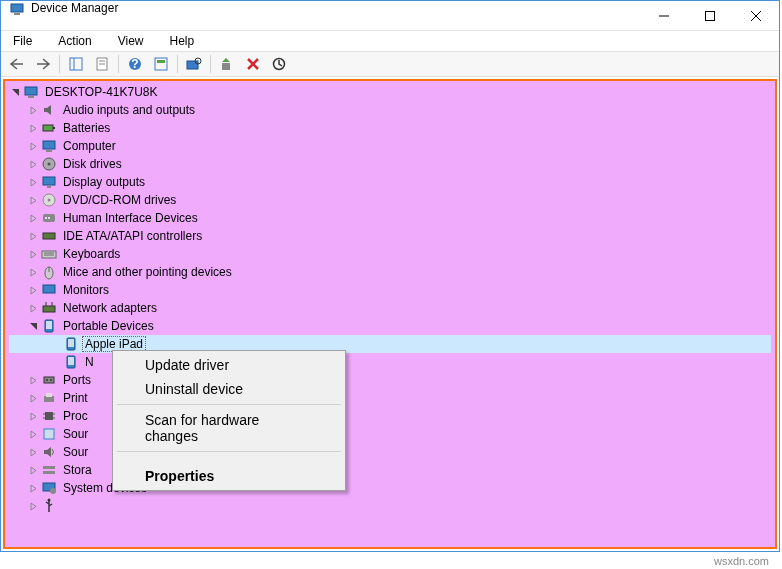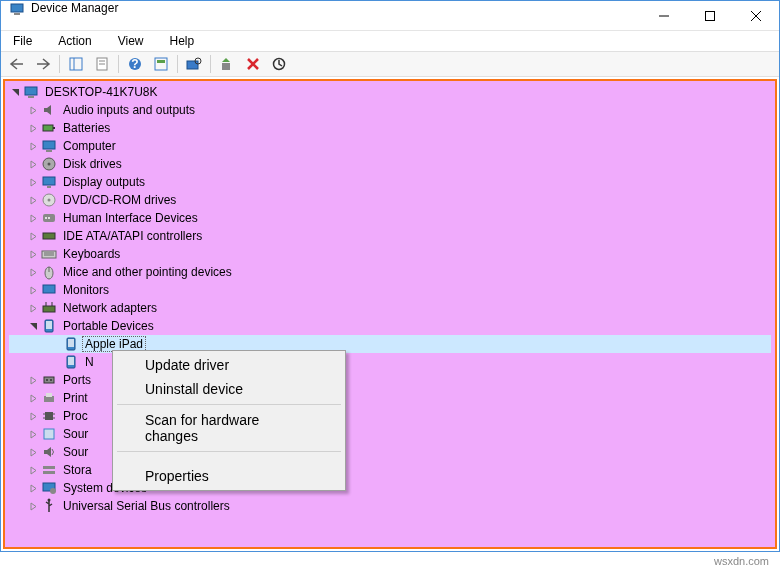--- a/index.html
+++ b/index.html
@@ -20,21 +20,21 @@
 .node { display: flex; align-items: center; height: 18px; white-space: nowrap; }
 .expander { width: 12px; height: 12px; display: inline-flex; align-items: center; justify-content: center; margin-right: 2px; color: #6b6b6b; cursor: default; }
 .spacer { display: inline-block; width: 18px; }
 .nicon { width: 16px; height: 16px; margin-right: 4px; display: inline-flex; align-items: center; justify-content: center; }
 .node.selected { background: #cce8ff; }
 .node.selected .label { outline: 1px dotted #666; }
 .label { padding: 0 2px; }
 .context-menu { position: absolute; left: 112px; top: 350px; width: 234px; background: #f0f0f0; border: 1px solid #a0a0a0; box-shadow: 3px 3px 3px rgba(0,0,0,0.25); padding: 2px; z-index: 10;}
 .cm-item { padding: 4px 30px 4px 30px; cursor: default; font-size: 14px;}
 .cm-sep { height: 1px; background: #d0d0d0; margin: 3px 2px; }
-.cm-item.bold { font-weight: normal; margin-top: 12px; }
+.cm-item.bold { font-weight: bold; margin-top: 12px; }
 .watermark { position: absolute; bottom: 2px; right: 13px; font-size: 11px; color: #888; }
 svg { display: block; }
 </style>
 </head>
 <body>
 
 <div class="window">
 
   <div class="titlebar">
     <span class="titlebar-icon">
@@ -486,21 +486,20 @@
             <svg width="9" height="9">
               <path d="M2 1 L7 4.5 L2 8 Z" fill="none" stroke="#888"></path>
             </svg>
           </span>
           <span class="nicon">
             <svg width="16" height="16" viewBox="0 0 16 16">
               <path d="M8 2 V14 M8 6 L5 4 M8 8 L11 6" stroke="#333" stroke-width="1.5" fill="none"></path>
               <circle cx="8" cy="2" r="1.5" fill="#333"></circle>
             </svg>
           </span>
-          <span class="label">Universal Serial Bus controllers</span>
         </div>
       </div>
   </div>
 </div>
 
 <div class="context-menu">
   <div class="cm-item">Update driver</div>
   <div class="cm-item">Uninstall device</div>
   <div class="cm-sep"></div>
   <div class="cm-item">Scan for hardware changes</div>

